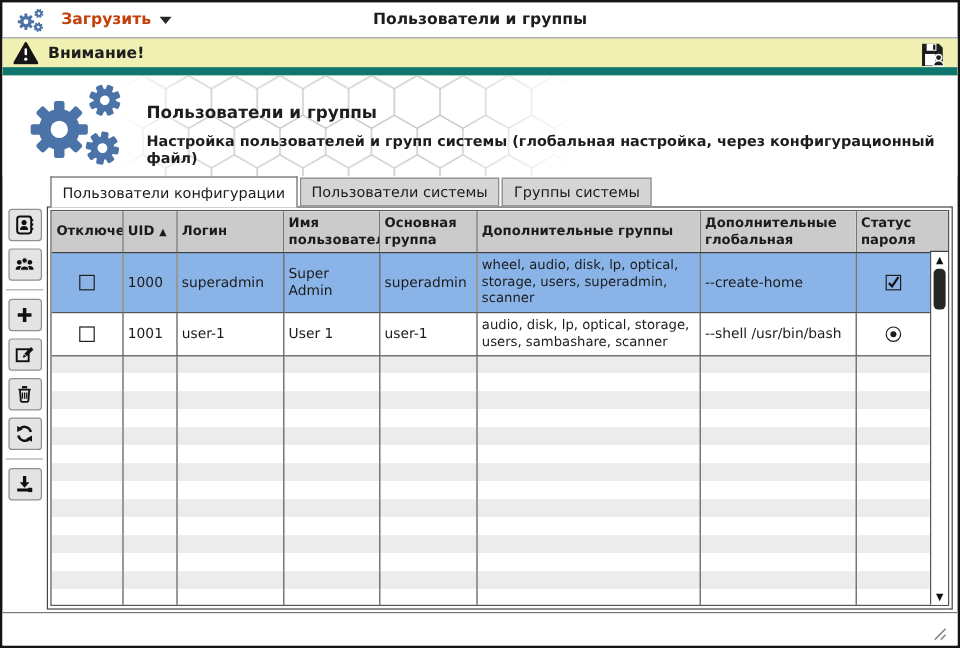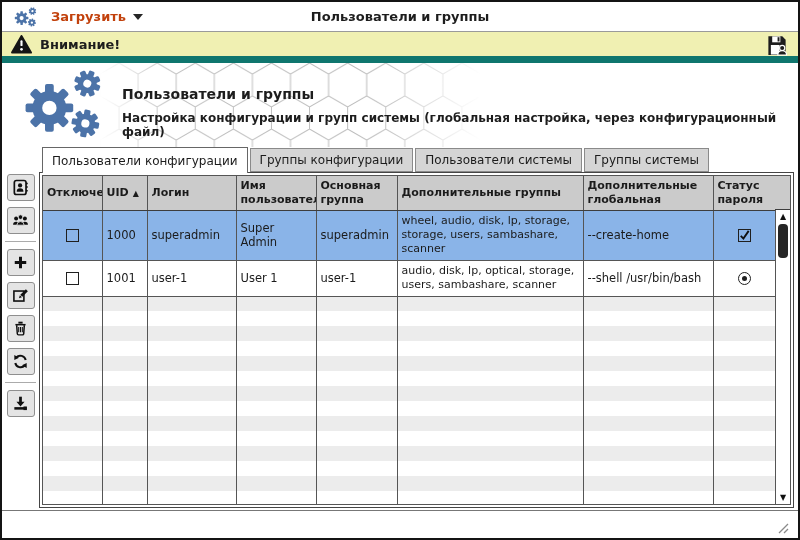--- a/index.html
+++ b/index.html
@@ -177,27 +177,26 @@
             <rect width="380" height="84" fill="url(#fade)"></rect>
           </mask>
       </defs>
       <rect width="380" height="84" fill="url(#hexpat)" mask="url(#fademask)"></rect>
     </svg>
     <svg class="logo" width="94" height="70" viewBox="0 0 96 72">
         <use href="#gears"></use>
       </svg>
     <div class="h-text">
       <div class="h-title">Пользователи и группы</div>
-      <div class="h-sub">Настройка конфигурации и групп системы (глобальная настройка, через конфигурационный файл)</div>
+      <div class="h-sub">Настройка пользователей и групп системы (глобальная настройка, через конфигурационный файл)</div>
     </div>
   </div>
 
   <div class="tabs">
     <div class="tab active">Пользователи конфигурации</div>
-    <div class="tab inactive">Группы конфигурации</div>
     <div class="tab inactive">Пользователи системы</div>
     <div class="tab inactive">Группы системы</div>
   </div>
 
   <div class="main">
 
     <div class="sidebar">
       <div class="sbtn">
         <svg width="17" height="17" viewBox="0 0 16 16">
           <rect x="2.2" y="1.4" width="11" height="13.2" rx="2" fill="none" stroke="#101010" stroke-width="1.6"></rect>
@@ -283,21 +282,21 @@
               <th>Дополнительные группы</th>
               <th>Дополнительные глобальная</th>
               <th>Статус пароля</th>
             </tr>
             <tr class="data selected r1">
               <td class="c-center"><span class="cb"></span></td>
               <td>1000</td>
               <td>superadmin</td>
               <td>Super Admin</td>
               <td>superadmin</td>
-              <td class="groups-cell">wheel, audio, disk, lp, storage, storage, users, sambashare, scanner</td>
+              <td class="groups-cell">wheel, audio, disk, lp, optical, storage, users, superadmin, scanner</td>
               <td class="params-cell">--create-home</td>
               <td class="c-center">
                 <span class="cb"><svg viewBox="0 0 10 10">
                       <path d="M1.6 5.4 L4 7.8 L8.8 0.8" stroke="#101010" stroke-width="1.7" fill="none"></path>
                     </svg></span>
               </td>
             </tr>
             <tr class="data r2">
               <td class="c-center"><span class="cb"></span></td>
               <td>1001</td>

